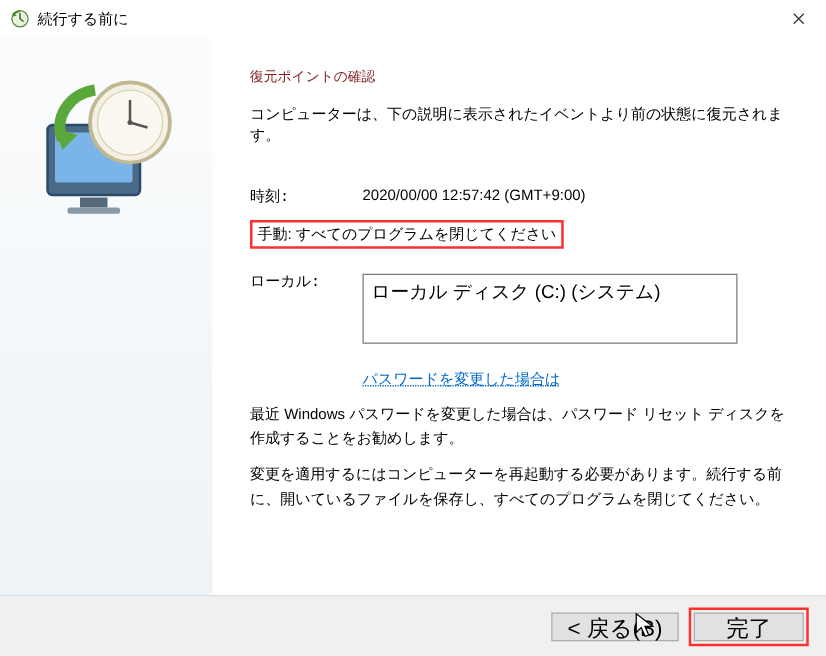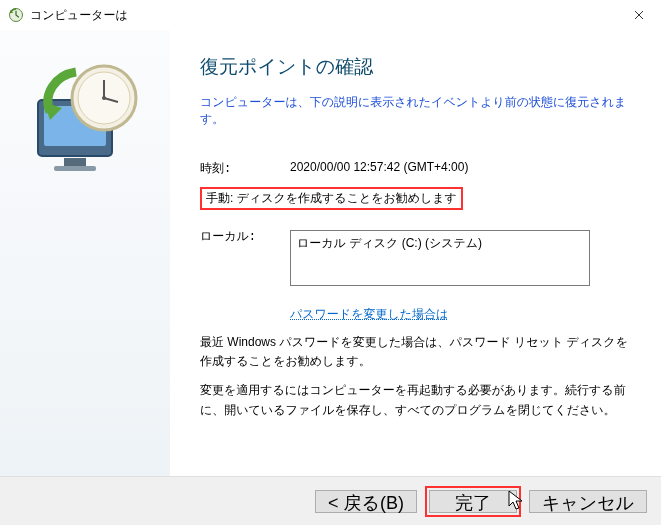--- a/index.html
+++ b/index.html
@@ -43,32 +43,32 @@
     display: flex;
     justify-content: center;
     align-items: flex-start;
   }
   .leftpane .artwork { width: 130px; height: 120px; position: relative; }
   .rightpane {
     flex: 1;
     padding: 24px 24px 10px 30px;
     position: relative;
   }
-  .heading { font-size: 19px; color: #0c4a6e; margin-bottom: 14px; }
-  .subline { font-size: 12px; color: #1d4ed8; margin-bottom: 32px; }
+  .heading { font-size: 11px; color: #7f1d1d; margin-bottom: 14px; }
+  .subline { font-size: 12px; color: #000000; margin-bottom: 32px; }
   .row { display: flex; margin-bottom: 10px; }
   .row .lbl { width: 90px; color:#000;font-family:Liberation Mono, monospace; }
   .row .val { flex:1; }
   .redbox { border: 2px solid #ff3030; padding: 1px 4px; display:inline-block; }
   .drivesbox {
     border: 1px solid #7a7a7a;
     width: 300px; height: 56px;
     padding: 4px 6px;
     margin-top: 2px;
-    font-size: 12px;
+    font-size: 15px;
   }
   .linklike {
     color: #0066cc;
     text-decoration: underline dotted;
     cursor: pointer;
     display: inline-block;
     margin-top: 10px;
     margin-left: 90px;
   }
   .para { font-size: 12px; margin-top: 10px; line-height: 1.6; }
@@ -108,21 +108,21 @@
 
 <div class="titlebar">
   <span class="icon">
     <svg width="16" height="16" viewBox="0 0 16 16">
       <circle cx="8" cy="8" r="6.5" fill="#e8f0e0" stroke="#5a8a3a" stroke-width="1"></circle>
       <path d="M8 4 v4 l2.5 2" stroke="#3a6a2a" stroke-width="1.2" fill="none" stroke-linecap="round"></path>
       <path d="M2.5 6 A6 6 0 0 1 8 2" stroke="#4a8a2a" stroke-width="1.5" fill="none"></path>
       <path d="M2 3 l0.5 3 l3 -0.5" fill="#4a8a2a"></path>
     </svg>
   </span>
-  <span class="title">コンピューターは</span>
+  <span class="title">続行する前に</span>
   <div class="close">
     <svg width="10" height="10" viewBox="0 0 10 10">
         <path d="M1 1 L9 9 M9 1 L1 9" stroke="currentColor" stroke-width="1"></path>
       </svg>
   </div>
 </div>
 
 <div class="content">
   <div class="leftpane">
     <div class="artwork">
@@ -144,27 +144,27 @@
       </svg>
     </div>
   </div>
 
   <div class="rightpane">
     <div class="heading">復元ポイントの確認</div>
     <div class="subline">コンピューターは、下の説明に表示されたイベントより前の状態に復元されます。</div>
 
     <div class="row">
       <div class="lbl">時刻:</div>
-      <div class="val">2020/00/00 12:57:42 (GMT+4:00)</div>
+      <div class="val">2020/00/00 12:57:42 (GMT+9:00)</div>
     </div>
 
     <div class="row">
       <div class="val">
         <span class="redbox">
-          <span>手動: ディスクを作成することをお勧めします</span>
+          <span>手動: すべてのプログラムを閉じてください</span>
         </span>
       </div>
     </div>
 
     <div class="row" style="margin-top:18px">
       <div class="lbl">ローカル:</div>
       <div class="val">
         <div class="drivesbox">
           <span>ローカル ディスク (C:) (システム)</span>
         </div>
@@ -176,20 +176,19 @@
     <div class="para first">最近 Windows パスワードを変更した場合は、パスワード リセット ディスクを作成することをお勧めします。</div>
     <div class="para">変更を適用するにはコンピューターを再起動する必要があります。続行する前に、開いているファイルを保存し、すべてのプログラムを閉じてください。</div>
   </div>
 </div>
 
 <div class="footer">
   <button class="btn">&lt; 戻る(B)</button>
   <span class="btn-wrap-highlight">
     <button class="btn">完了</button>
   </span>
-  <button class="btn">キャンセル</button>
 </div>
 
 <div class="cursor">
   <svg width="18" height="22" viewBox="0 0 18 22">
     <path d="M1 1 L1 16 L5 12 L8 19 L11 18 L8 11 L14 11 Z" fill="#fff" stroke="#000" stroke-width="1"></path>
   </svg>
 </div>
 
 </body></html>

